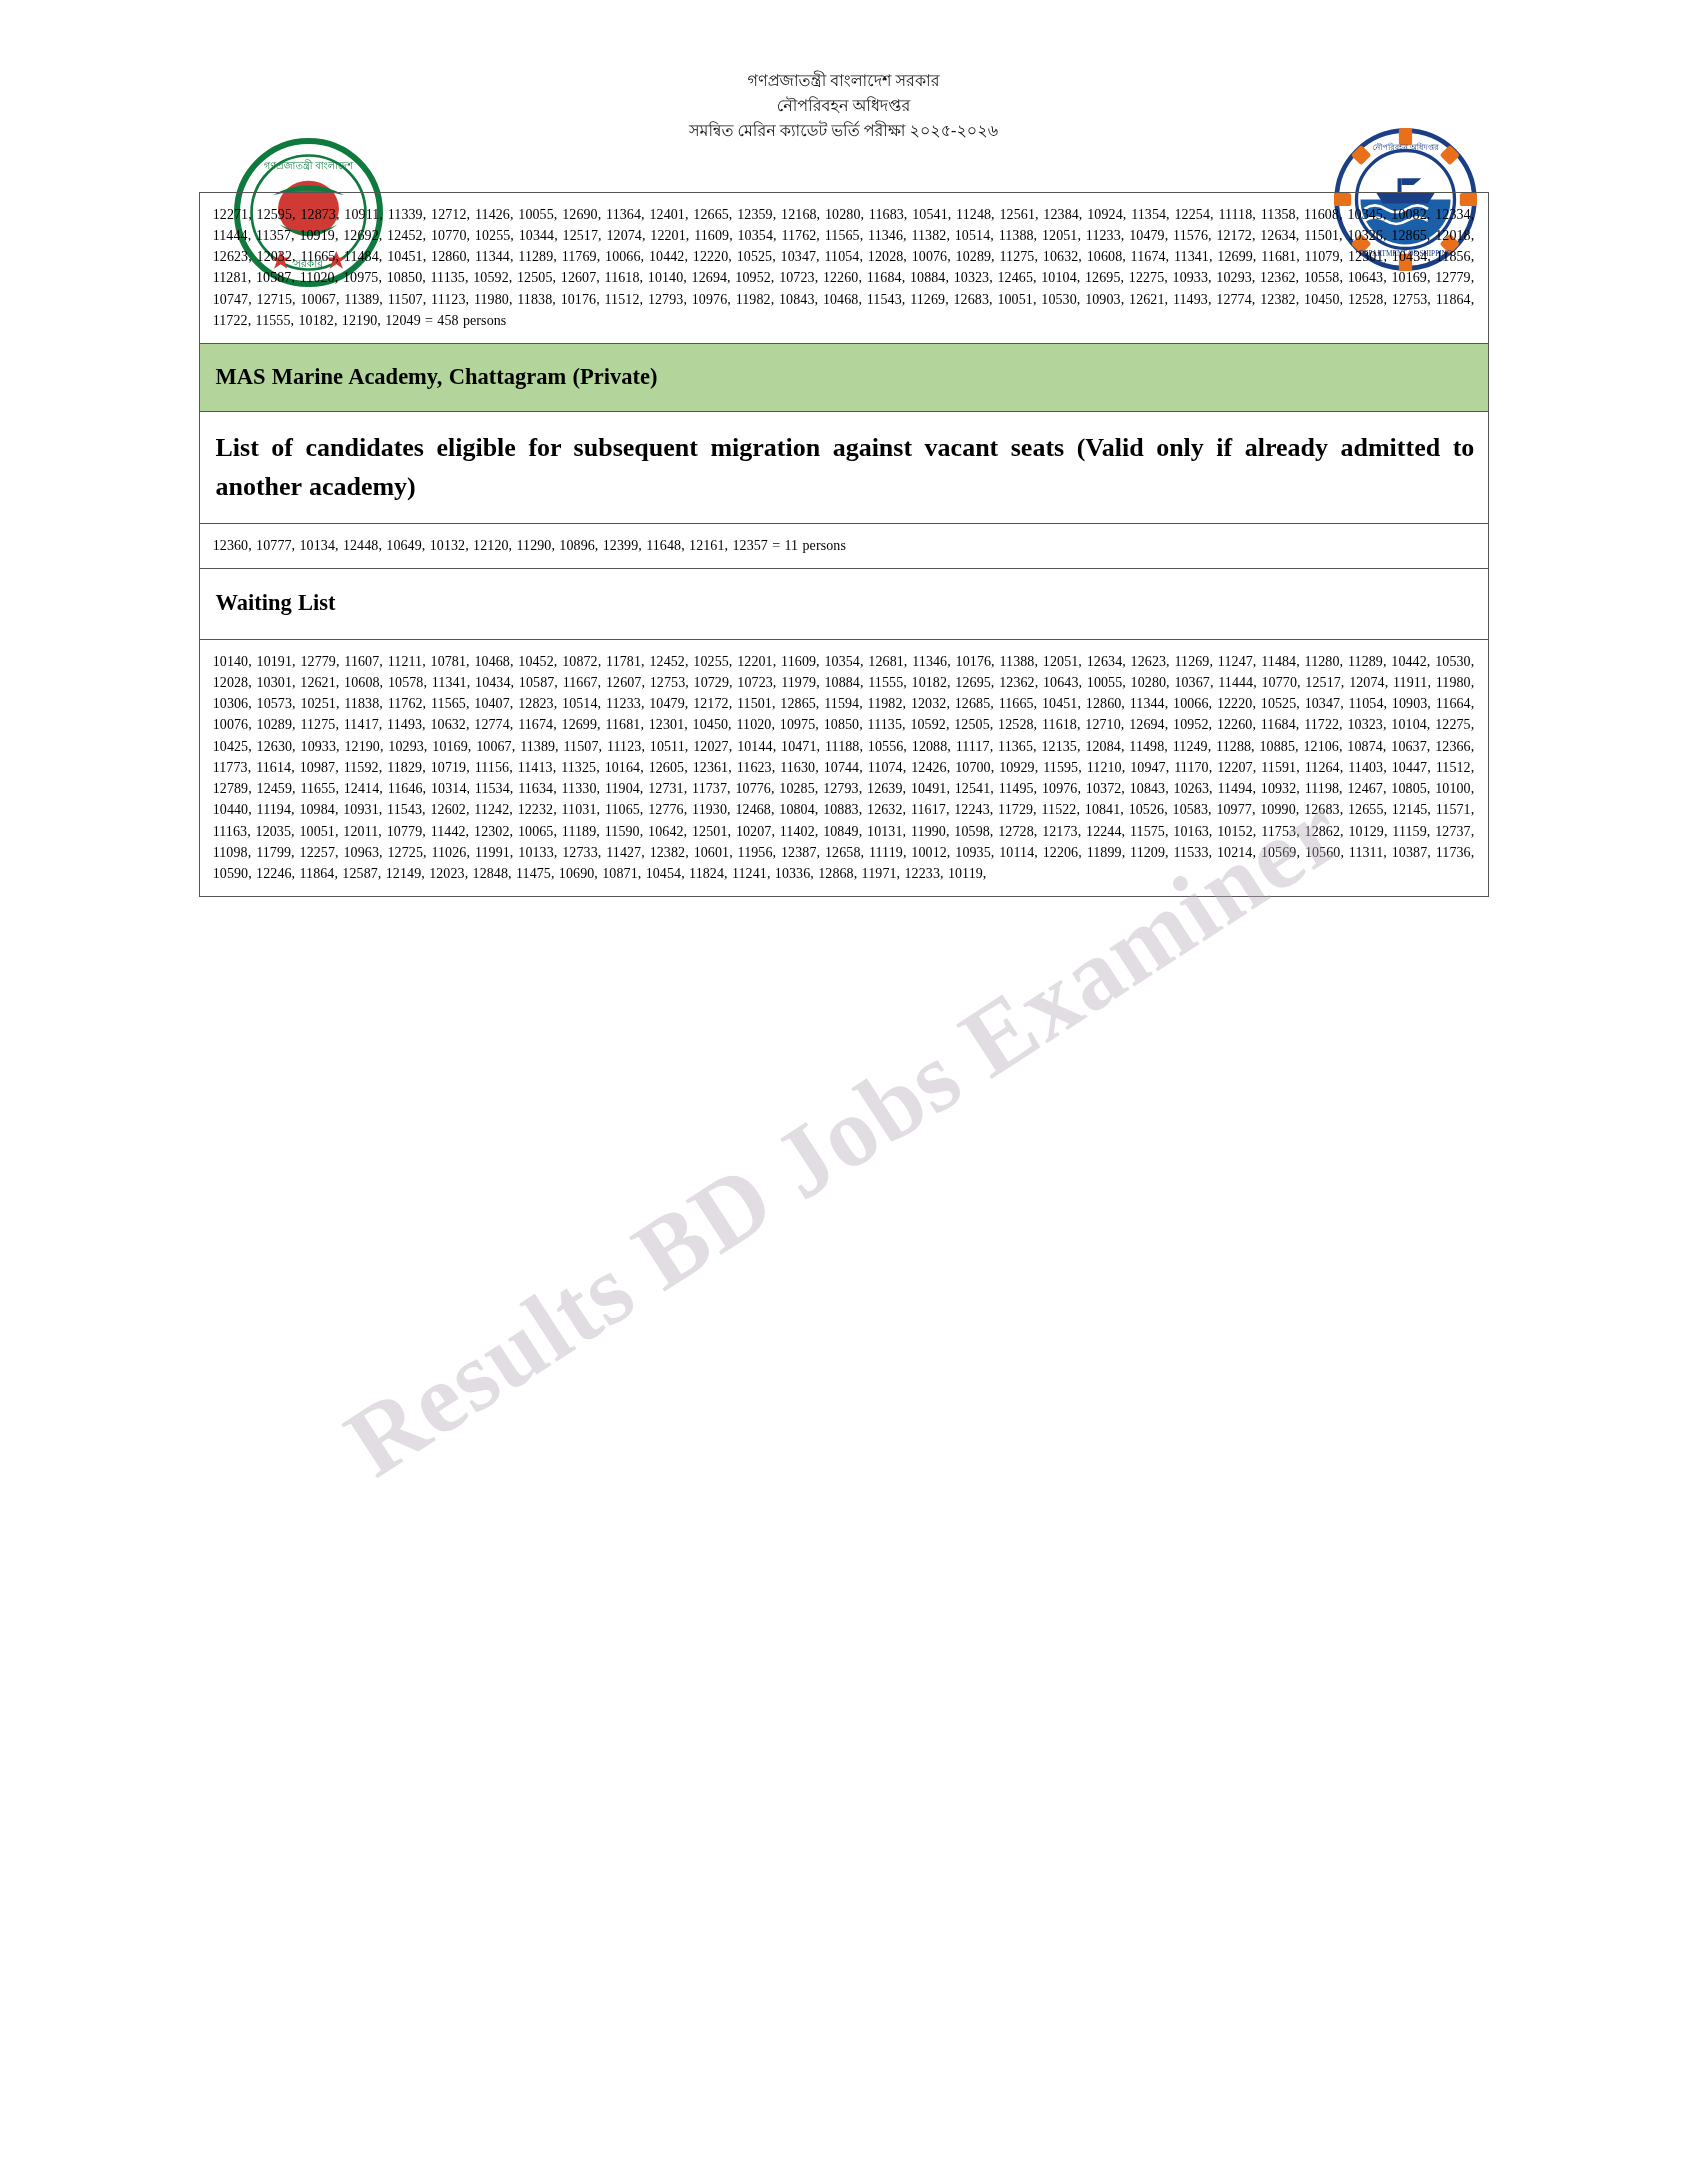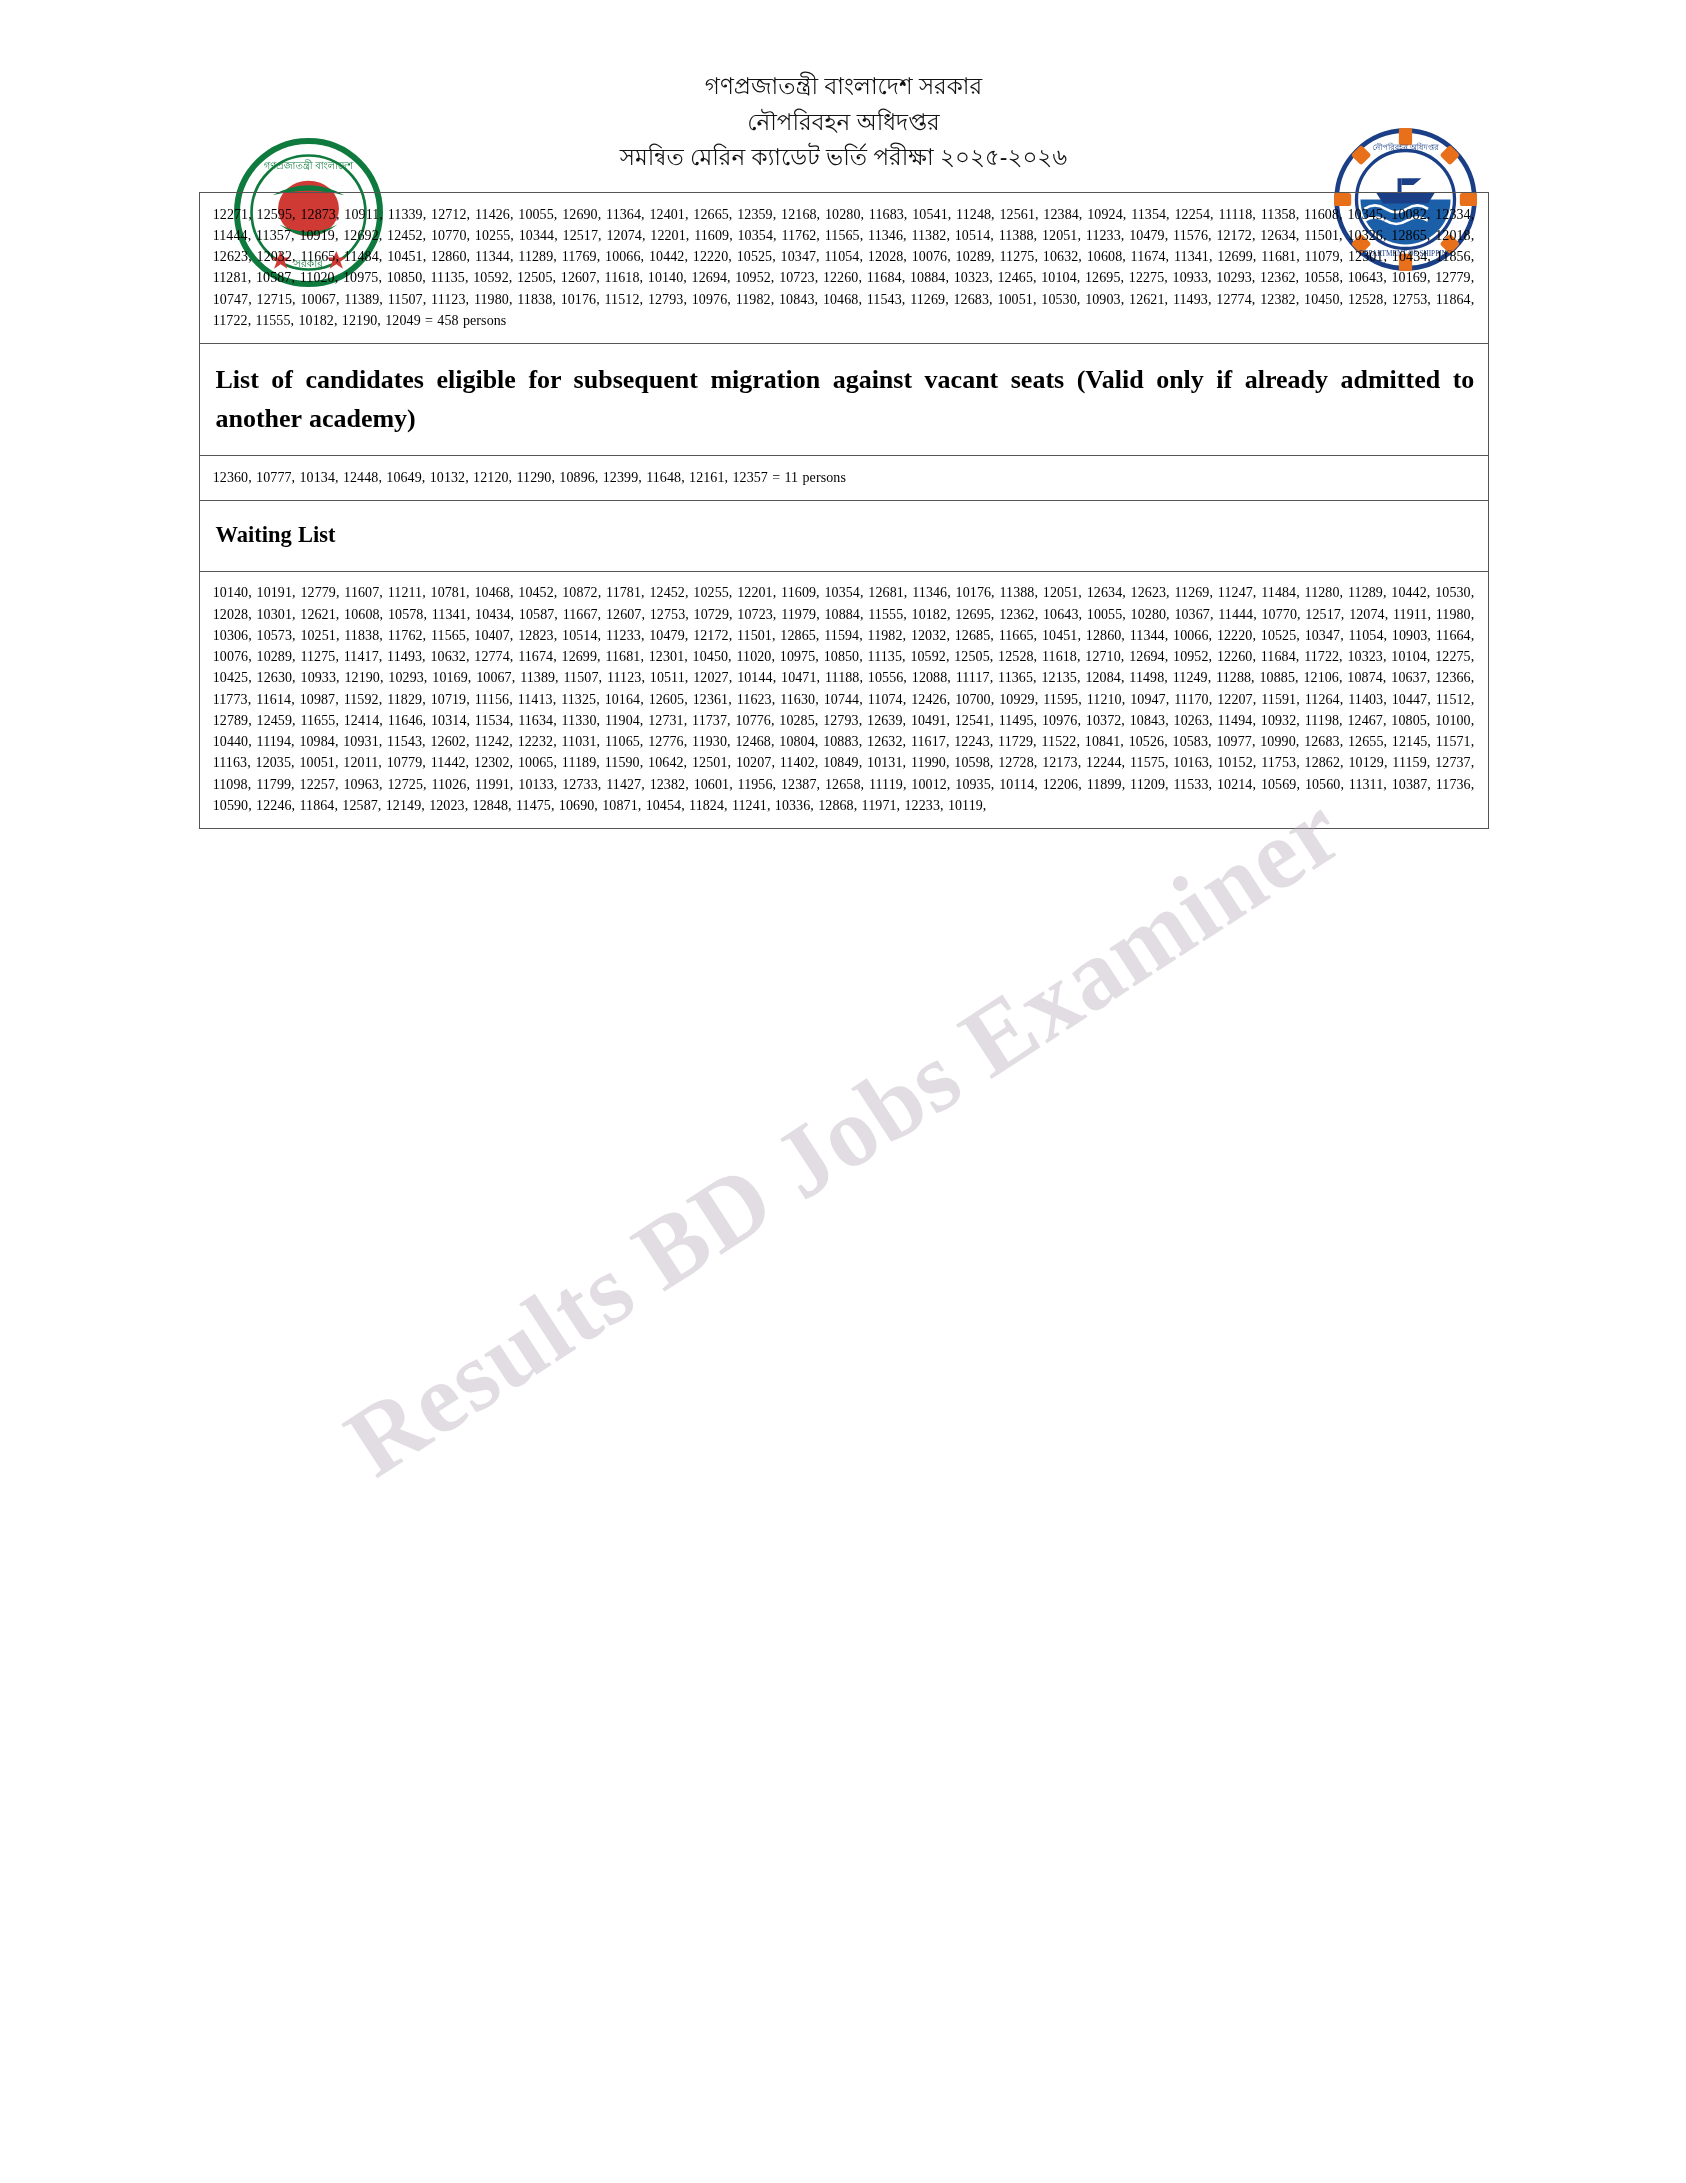--- a/index.html
+++ b/index.html
@@ -45,22 +45,22 @@
     z-index: 2;
     padding-top: 69px;
     height: 192px;
     box-sizing: border-box;
   }
   .header-center {
     text-align: center;
     line-height: 1.55;
   }
   .header-center div {
-    font-family: Liberation Sans, sans-serif;
-    font-size: 23px;
+    font-family: Liberation Serif, serif;
+    font-size: 16px;
     color: #111;
   }
 
   .logo-left {
     position: absolute;
     left: 233px;
     top: 137px;
     width: 151px;
     height: 151px;
   }
@@ -170,20 +170,23 @@
     </div>
 
   </div>
 
   <table class="doc-table">
     <tbody>
       <tr>
         <td class="roll-block">12271, 12595, 12873, 10911, 11339, 12712, 11426, 10055, 12690, 11364, 12401, 12665, 12359, 12168, 10280, 11683, 10541, 11248, 12561, 12384, 10924, 11354, 12254, 11118, 11358, 11608, 10345, 10082, 12334, 11444, 11357, 10919, 12692, 12452, 10770, 10255, 10344, 12517, 12074, 12201, 11609, 10354, 11762, 11565, 11346, 11382, 10514, 11388, 12051, 11233, 10479, 11576, 12172, 12634, 11501, 10326, 12865, 12018, 12623, 12032, 11665, 11484, 10451, 12860, 11344, 11289, 11769, 10066, 10442, 12220, 10525, 10347, 11054, 12028, 10076, 10289, 11275, 10632, 10608, 11674, 11341, 12699, 11681, 11079, 12301, 10434, 11856, 11281, 10587, 11020, 10975, 10850, 11135, 10592, 12505, 12607, 11618, 10140, 12694, 10952, 10723, 12260, 11684, 10884, 10323, 12465, 10104, 12695, 12275, 10933, 10293, 12362, 10558, 10643, 10169, 12779, 10747, 12715, 10067, 11389, 11507, 11123, 11980, 11838, 10176, 11512, 12793, 10976, 11982, 10843, 10468, 11543, 11269, 12683, 10051, 10530, 10903, 12621, 11493, 12774, 12382, 10450, 12528, 12753,  11864, 11722,  11555, 10182,  12190,  12049 = 458 persons</td>
       </tr>
       <tr>
+        <td class="section-head">MAS Marine Academy, Chattagram (Private)</td>
+      </tr>
+      <tr>
         <td class="sub-head">List of candidates eligible for subsequent migration against vacant seats (Valid only if already admitted to another academy)</td>
       </tr>
       <tr>
         <td class="roll-block">12360, 10777, 10134, 12448, 10649, 10132, 12120, 11290, 10896, 12399, 11648, 12161, 12357 = 11 persons</td>
       </tr>
       <tr>
         <td class="plain-head">Waiting List</td>
       </tr>
       <tr>
         <td class="roll-block">10140, 10191, 12779, 11607, 11211, 10781, 10468, 10452, 10872, 11781, 12452, 10255, 12201, 11609, 10354, 12681, 11346, 10176, 11388, 12051, 12634, 12623, 11269, 11247, 11484, 11280, 11289, 10442, 10530, 12028, 10301, 12621, 10608, 10578, 11341, 10434, 10587, 11667, 12607, 12753, 10729, 10723, 11979, 10884, 11555, 10182, 12695, 12362, 10643, 10055, 10280, 10367, 11444, 10770, 12517, 12074, 11911, 11980, 10306, 10573, 10251, 11838, 11762, 11565, 10407, 12823, 10514, 11233, 10479, 12172, 11501, 12865, 11594, 11982, 12032, 12685, 11665, 10451, 12860, 11344, 10066, 12220, 10525, 10347, 11054, 10903, 11664, 10076, 10289, 11275, 11417, 11493, 10632, 12774, 11674, 12699, 11681, 12301, 10450, 11020, 10975, 10850, 11135, 10592, 12505, 12528, 11618, 12710, 12694, 10952, 12260, 11684, 11722, 10323, 10104, 12275, 10425, 12630, 10933, 12190, 10293, 10169, 10067, 11389, 11507, 11123, 10511, 12027, 10144, 10471, 11188, 10556, 12088, 11117, 11365, 12135, 12084, 11498, 11249, 11288, 10885, 12106, 10874, 10637, 12366, 11773, 11614, 10987, 11592, 11829, 10719, 11156, 11413, 11325, 10164, 12605, 12361, 11623, 11630, 10744, 11074, 12426, 10700, 10929, 11595, 11210, 10947, 11170, 12207, 11591, 11264, 11403, 10447, 11512, 12789, 12459, 11655, 12414, 11646, 10314, 11534, 11634, 11330, 11904, 12731, 11737, 10776, 10285, 12793, 12639, 10491, 12541, 11495, 10976, 10372, 10843, 10263, 11494, 10932, 11198, 12467, 10805, 10100, 10440, 11194, 10984, 10931, 11543, 12602, 11242, 12232, 11031, 11065, 12776, 11930, 12468, 10804, 10883, 12632, 11617, 12243, 11729, 11522, 10841, 10526, 10583, 10977, 10990, 12683, 12655, 12145, 11571, 11163, 12035, 10051, 12011, 10779, 11442, 12302, 10065, 11189, 11590, 10642, 12501, 10207, 11402, 10849, 10131, 11990, 10598, 12728, 12173, 12244, 11575, 10163, 10152, 11753, 12862, 10129, 11159, 12737, 11098, 11799, 12257, 10963, 12725, 11026, 11991, 10133, 12733, 11427, 12382, 10601, 11956, 12387, 12658, 11119, 10012, 10935, 10114, 12206, 11899, 11209, 11533, 10214, 10569, 10560, 11311, 10387, 11736, 10590, 12246, 11864, 12587, 12149, 12023, 12848, 11475, 10690, 10871, 10454, 11824, 11241, 10336, 12868, 11971, 12233, 10119,</td>

